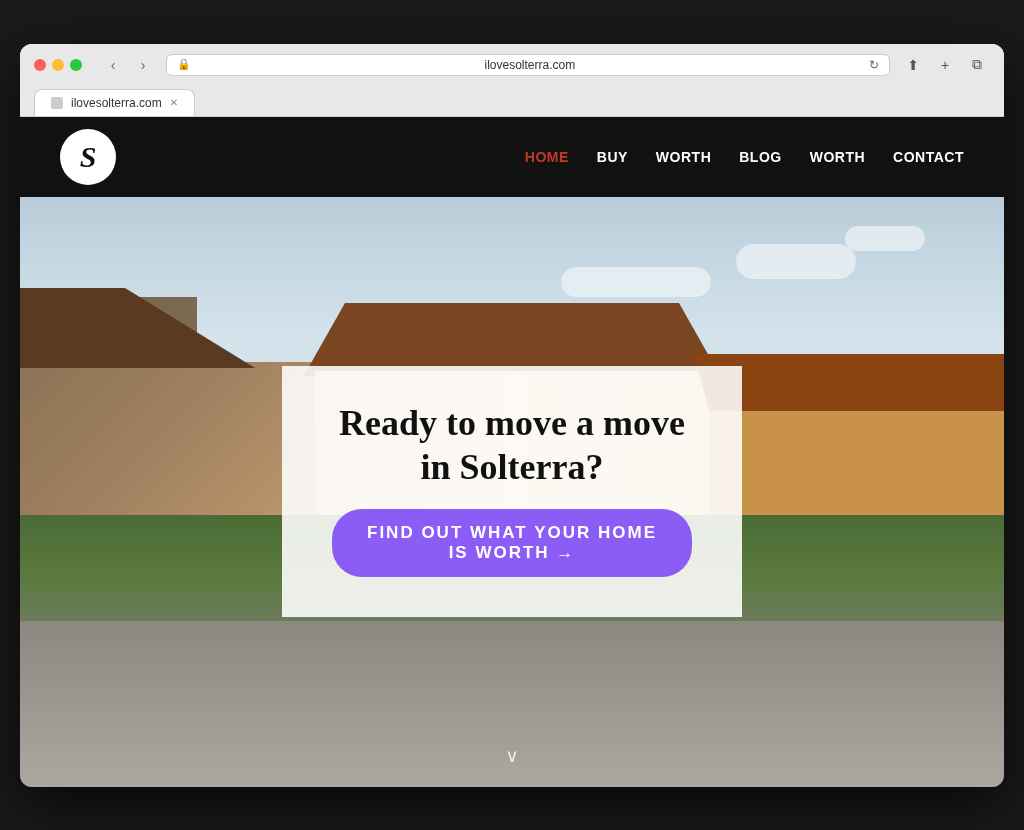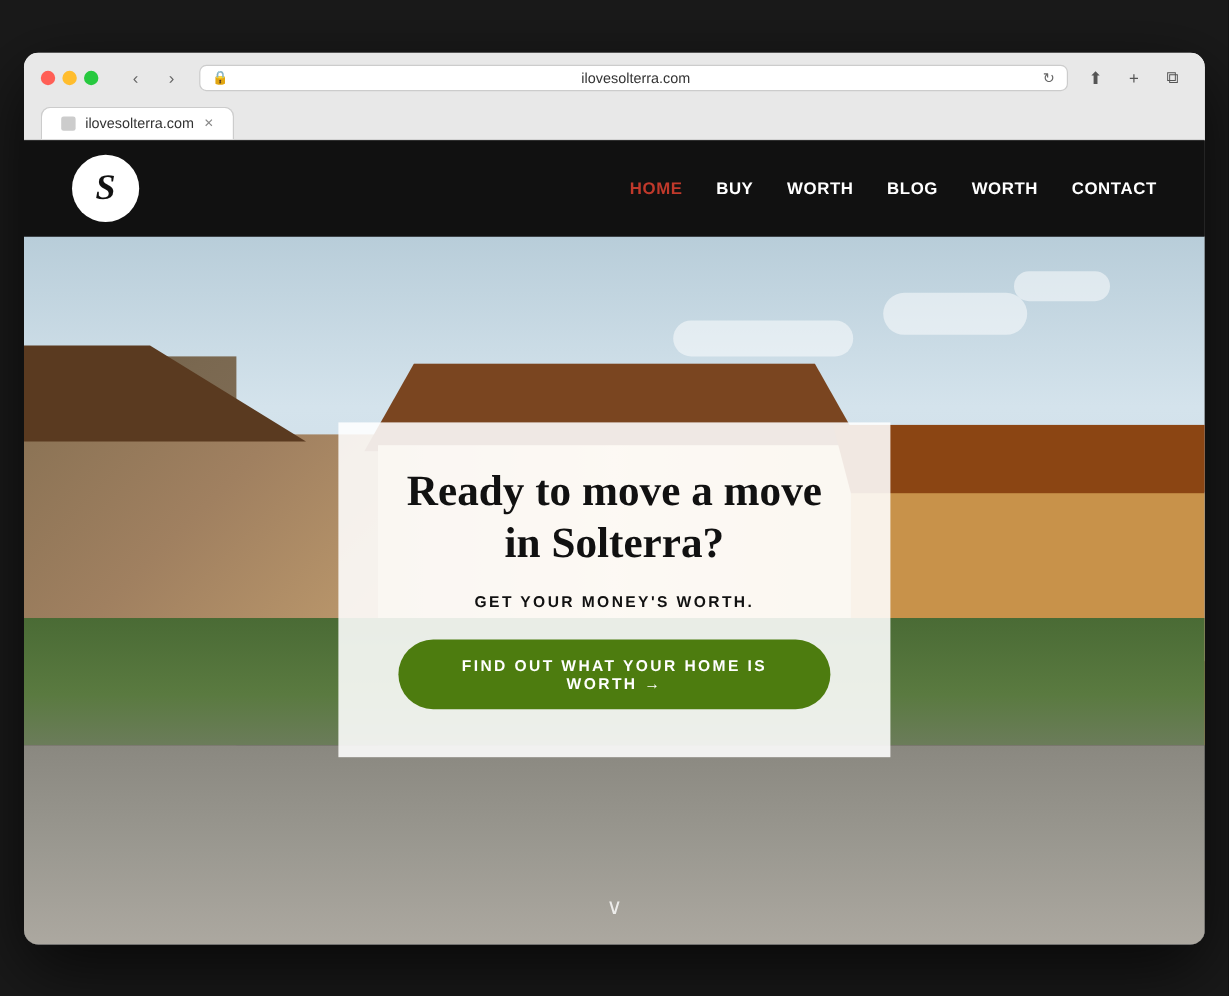--- a/index.html
+++ b/index.html
@@ -434,26 +434,26 @@
       font-size: 13px;
       font-weight: 700;
       color: #111;
       letter-spacing: 2px;
       text-transform: uppercase;
       margin-bottom: 24px;
     }
 
     .hero-cta {
       display: inline-block;
-      background: #4d7c0f;
+      background: #8b5cf6;
       color: white;
       text-decoration: none;
       padding: 14px 28px;
       border-radius: 30px;
-      font-size: 13px;
+      font-size: 17px;
       font-weight: 700;
       letter-spacing: 2px;
       text-transform: uppercase;
       cursor: pointer;
       border: none;
     }
 
     
     .scroll-indicator {
       position: absolute;
@@ -559,21 +559,20 @@
           <div class="tree-trunk"></div>
         </div>
 
         <div class="lawn"></div>
 
         <div class="road"></div>
       </div>
 
       <div class="hero-content">
         <h1 class="hero-headline">Ready to move a move in Solterra?</h1>
-        <p class="hero-subheadline">GET YOUR MONEY'S WORTH.</p>
         <button class="hero-cta">FIND OUT WHAT YOUR HOME IS WORTH →</button>
       </div>
 
       <div class="scroll-indicator">∨</div>
 
     </section>
 
   </div>
 </div>
 

